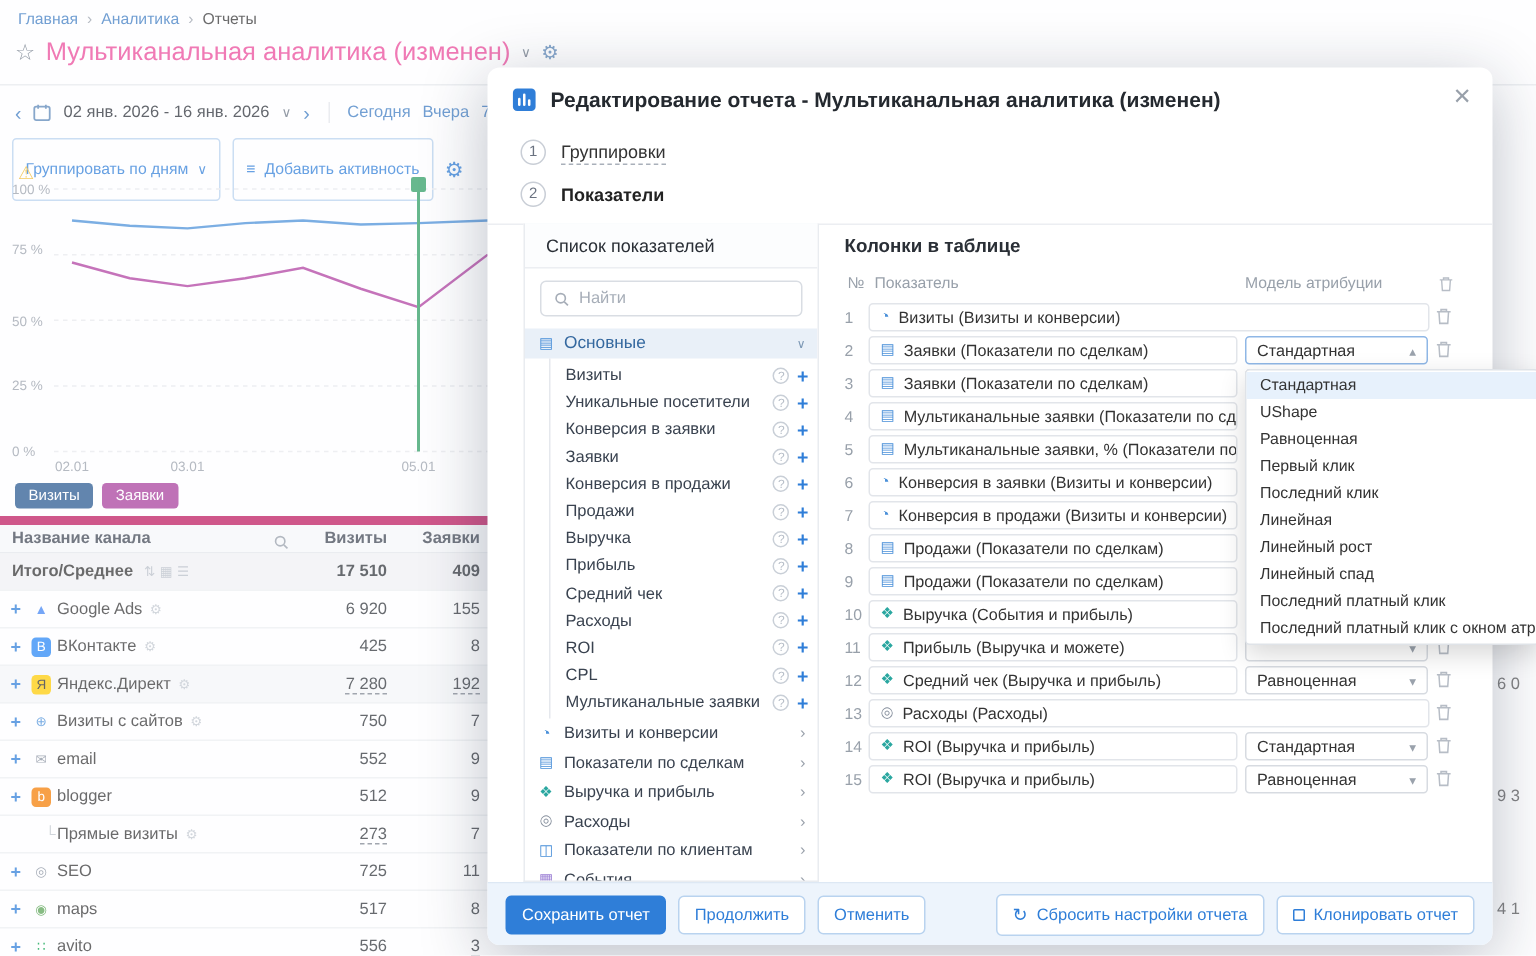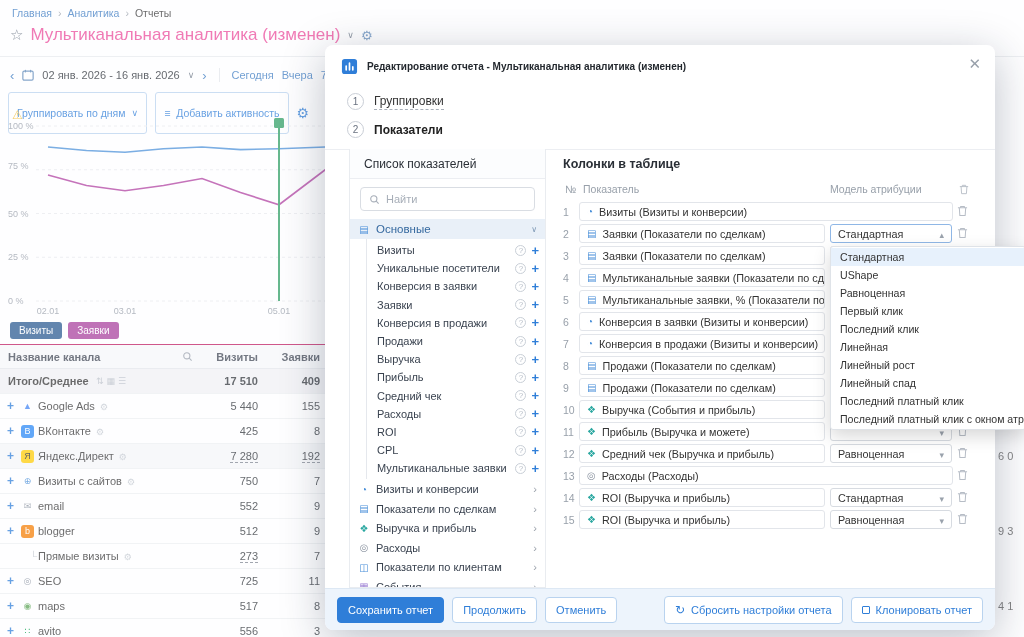--- a/index.html
+++ b/index.html
@@ -31,21 +31,21 @@
   
   .chart { position:absolute; top:116px; left:0; width:332px; height:212px; }
   .warn { position:absolute; top:-8px; left:12px; color:#f2b824; font-size:12px; }
   .ytick { position:absolute; left:8px; font-size:9px; color:#9aa1ab; }
   .xtick { position:absolute; font-size:9px; color:#9aa1ab; top:190px; width:28px; text-align:center; }
   .legend { position:absolute; top:322px; left:10px; display:flex; gap:6px; }
   .pill { color:#fff; font-size:10px; padding:3px 9px; border-radius:3px; cursor:pointer; }
 
   
   .btable { position:absolute; top:344px; left:0; width:336px; font-size:11px; }
-  .bt-head { height:25px; background:#f7f8fa; border-top:1px solid #be185d; border-bottom:1px solid #e4e6ea; position:relative; display:flex; align-items:center; font-weight:bold; color:#3f4652; }
+  .bt-head { height:25px; background:#f7f8fa; border-top:6px solid #be185d; border-bottom:1px solid #e4e6ea; position:relative; display:flex; align-items:center; font-weight:bold; color:#3f4652; }
   .bt-head .nh { margin-left:8px; }
   .bt-head .mag { position:absolute; left:182px; top:6px; }
   .col-v { position:absolute; right:78px; }
   .col-l { position:absolute; right:16px; }
   .brow { height:25px; border-bottom:1px solid #eef0f2; position:relative; display:flex; align-items:center; cursor:pointer; }
   .brow.total { background:#f2f2f4; }
   .brow.total .col-v, .brow.total .col-l { font-weight:bold; }
   .brow.hl { background:#f6f7f9; }
   .bexp { position:absolute; left:7px; color:#2f7ed8; font-weight:bold; font-size:12px; }
   .bicon { position:absolute; left:21px; width:13px; height:13px; border-radius:3px; display:flex; align-items:center; justify-content:center; font-size:9px; line-height:13px; }
@@ -59,21 +59,21 @@
   .edge span { position:absolute; left:0; }
   .edge span:nth-child(1){ top:106px; }
   .edge span:nth-child(2){ top:181px; }
   .edge span:nth-child(3){ top:256px; }
 
   .overlay { position:absolute; inset:0; background:rgba(252,253,254,0.28); z-index:2; }
 
   
   .modal { position:absolute; left:325px; top:45px; width:670px; height:585px; background:#fff; border-radius:8px; box-shadow:0 10px 44px rgba(20,35,60,.28); z-index:10; }
   .m-head { position:absolute; top:0; left:0; right:0; height:42px; display:flex; align-items:center; gap:9px; padding:0 16px; }
-  .m-title { font-size:10px; font-weight:bold; color:#24292f; }
+  .m-title { font-size:14px; font-weight:bold; color:#24292f; }
   .m-close { position:absolute; right:14px; top:10px; color:#98a0aa; font-size:15px; cursor:pointer; }
   .step { position:absolute; left:22px; display:flex; align-items:center; gap:10px; }
   .step1 { top:48px; } .step2 { top:76px; }
   .stepc { width:17px; height:17px; border:1px solid #c9ced6; border-radius:50%; font-size:10px; color:#6a7280; display:flex; align-items:center; justify-content:center; }
   .steplbl1 { font-size:12px; color:#333; border-bottom:1px dashed #a9b0ba; padding-bottom:1px; cursor:pointer; }
   .steplbl2 { font-size:12px; font-weight:bold; color:#222; }
   .m-div { position:absolute; top:104px; left:0; right:0; border-top:1px solid #eceef2; }
 
   
   .lpanel { position:absolute; left:24px; top:104px; width:197px; height:439px; border:1px solid #e9ecf0; border-top:none; background:#fff; overflow:hidden; }
@@ -228,21 +228,21 @@
         <span class="col-l"><span>409</span></span>
       </div>
 
       <div class="brow">
 
         <span class="bexp">+</span>
 
         <span class="bicon" style="color: rgb(66, 133, 244);">▲</span>
         <span class="bname"><span>Google Ads</span><span class="rowgear">⚙</span></span>
 
-        <span class="col-v"><span>5 440</span></span>
+        <span class="col-v"><span>6 920</span></span>
         <span class="col-l"><span>155</span></span>
       </div>
 
       <div class="brow">
 
         <span class="bexp">+</span>
 
         <span class="bicon" style="color: rgb(255, 255, 255); background: rgb(39, 135, 245);">B</span>
         <span class="bname"><span>ВКонтакте</span><span class="rowgear">⚙</span></span>
 

